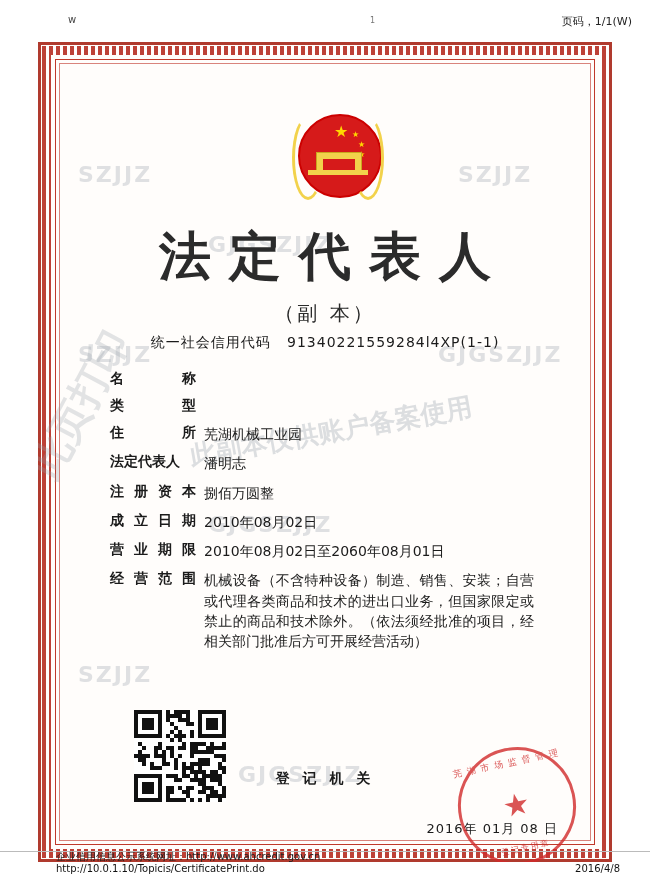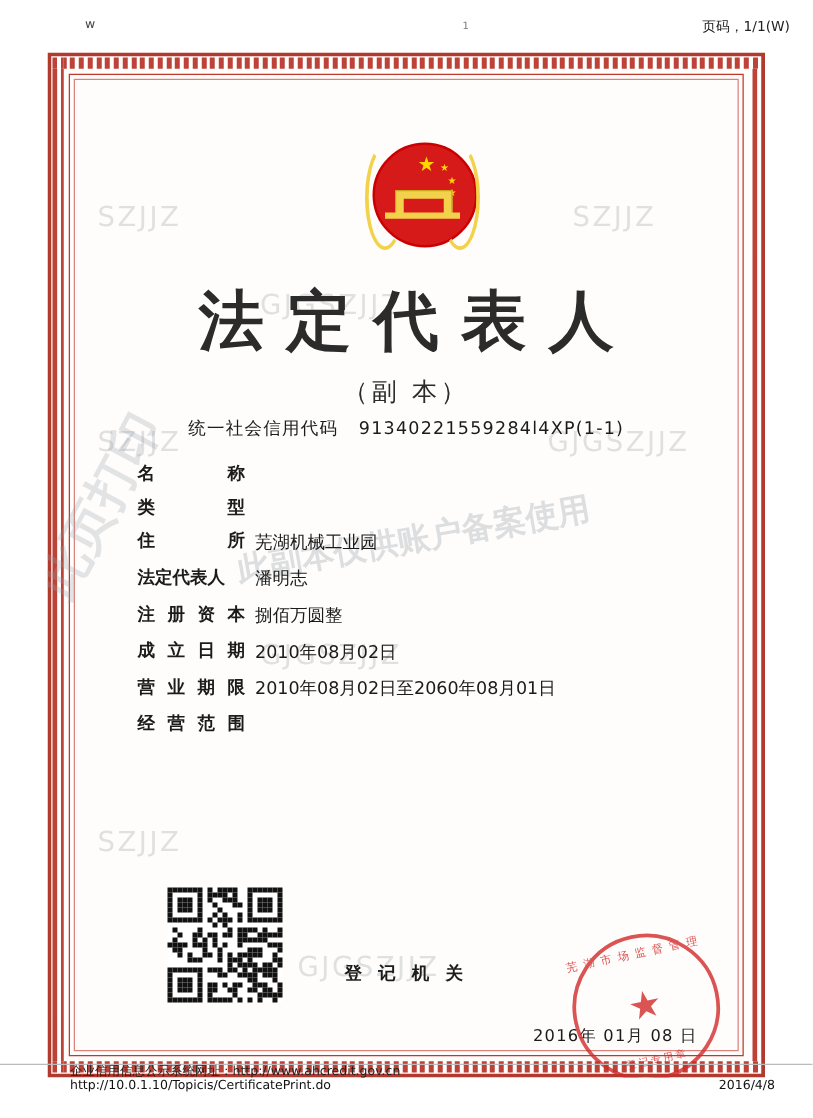--- a/index.html
+++ b/index.html
@@ -39,21 +39,21 @@
     border:1px solid #c0392b;
   }
   .cert-border-inner2{
     position:absolute;left:21px;top:21px;right:21px;bottom:21px;
     border:1px solid #d9837c;
   }
 
   
   .wm{
     position:absolute;color:rgba(150,160,170,.30);
-    font-weight:normal;letter-spacing:2px;pointer-events:none;
+    font-weight:bold;letter-spacing:2px;pointer-events:none;
     white-space:nowrap;
   }
   .wm-gjgszjjz{font-size:22px;}
   .wm-rot{
     position:absolute;left:-20px;top:420px;
     transform:rotate(-62deg);transform-origin:left top;
     font-size:40px;color:rgba(150,160,170,.28);font-weight:bold;white-space:nowrap;
   }
   .wm-diag{
     position:absolute;left:150px;top:372px;
@@ -245,20 +245,21 @@
         </div>
       <div class="val">2010年08月02日至2060年08月01日</div>
     </div>
     <div class="row">
       <div class="lbl">
           <span>经</span>
           <span>营</span>
           <span>范</span>
           <span>围</span>
         </div>
+      <div class="val multi">机械设备（不含特种设备）制造、销售、安装；自营或代理各类商品和技术的进出口业务，但国家限定或禁止的商品和技术除外。（依法须经批准的项目，经相关部门批准后方可开展经营活动）</div>
     </div>
   </div>
 
   <div class="qr" id="qr">
       <div class="cell" style="left: 32px; top: 0px; width: 4px; height: 4px;"></div>
       <div class="cell" style="left: 40px; top: 0px; width: 4px; height: 4px;"></div>
       <div class="cell" style="left: 44px; top: 0px; width: 4px; height: 4px;"></div>
       <div class="cell" style="left: 48px; top: 0px; width: 4px; height: 4px;"></div>
       <div class="cell" style="left: 52px; top: 0px; width: 4px; height: 4px;"></div>
       <div class="cell" style="left: 32px; top: 4px; width: 4px; height: 4px;"></div>

